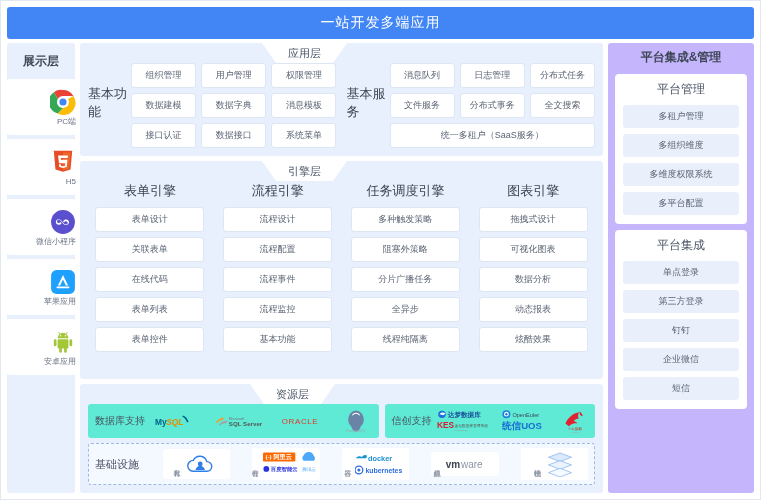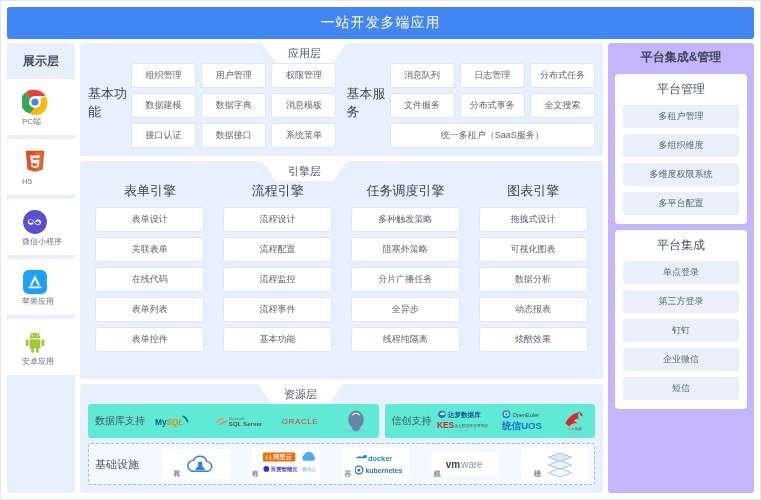--- a/index.html
+++ b/index.html
@@ -19,21 +19,21 @@
     font-size:14px;letter-spacing:1px;
   }
 
   
   .body{flex:1 1 auto;display:flex;padding:0 6px 6px 6px;gap:5px;min-height:0;}
 
   .col-left{width:68px;flex:0 0 68px;background:#e8f0fd;border-radius:3px;
             display:flex;flex-direction:column;align-items:center;padding:6px 0 6px 0;gap:4px;}
   .col-left .col-title{font-size:12px;color:#3d4654;margin:4px 0 5px 0;font-weight:bold;}
   .dev{width:54px;height:56px;background:#fff;border-radius:4px;display:flex;
-       flex-direction:column;align-items:flex-start;justify-content:center;gap:3px;padding-left:16px;}
+       flex-direction:column;align-items:flex-end;justify-content:center;gap:3px;padding-left:16px;}
   .dev .dev-label{font-size:8px;color:#6a7384;line-height:1;}
   .dev .ico{width:26px;height:26px;display:block;}
 
   .col-mid{flex:1 1 auto;display:flex;flex-direction:column;gap:5px;min-width:0;}
 
   .col-right{width:132px;flex:0 0 132px;background:#c4b5fd;border-radius:3px;
              display:flex;flex-direction:column;align-items:center;padding:6px 7px;gap:6px;}
   .col-right .col-title{font-size:12px;color:#3d4654;font-weight:bold;margin-bottom:2px;}
   .rcard{background:#fff;border-radius:4px;width:100%;padding:7px 8px 9px 8px;box-sizing:border-box;
          display:flex;flex-direction:column;align-items:center;gap:6px;}
@@ -215,22 +215,22 @@
               <div class="chip">表单列表</div>
               <div class="chip">表单控件</div>
             </div>
           </div>
 
           <div class="ecol">
             <div class="etitle">流程引擎</div>
             <div class="elist">
               <div class="chip">流程设计</div>
               <div class="chip">流程配置</div>
+              <div class="chip">流程事件</div>
               <div class="chip">流程监控</div>
-              <div class="chip">流程事件</div>
               <div class="chip">基本功能</div>
             </div>
           </div>
 
           <div class="ecol">
             <div class="etitle">任务调度引擎</div>
             <div class="elist">
               <div class="chip">多种触发策略</div>
               <div class="chip">阻塞外策略</div>
               <div class="chip">分片广播任务</div>
@@ -247,21 +247,21 @@
               <div class="chip">数据分析</div>
               <div class="chip">动态报表</div>
               <div class="chip">炫酷效果</div>
             </div>
           </div>
 
         </div>
       </div>
 
       <div class="layer res">
-        <div class="tab" style="left:192px">资源层</div>
+        <div class="tab" style="left:184px">资源层</div>
 
         <div class="resrow">
 
           <div class="resbox db">
             <span class="reslabel">数据库支持</span>
             <span class="logos">
               <span class="logo">
                 <svg width="44" height="20" viewBox="0 0 110 40">
                   <text x="0" y="30" font-family="Liberation Sans, sans-serif" font-size="21" font-weight="bold" fill="#00618a">My</text>
                   <text x="28" y="30" font-family="Liberation Sans, sans-serif" font-size="21" font-weight="bold" fill="#e48e00" font-style="italic">SQL</text>

